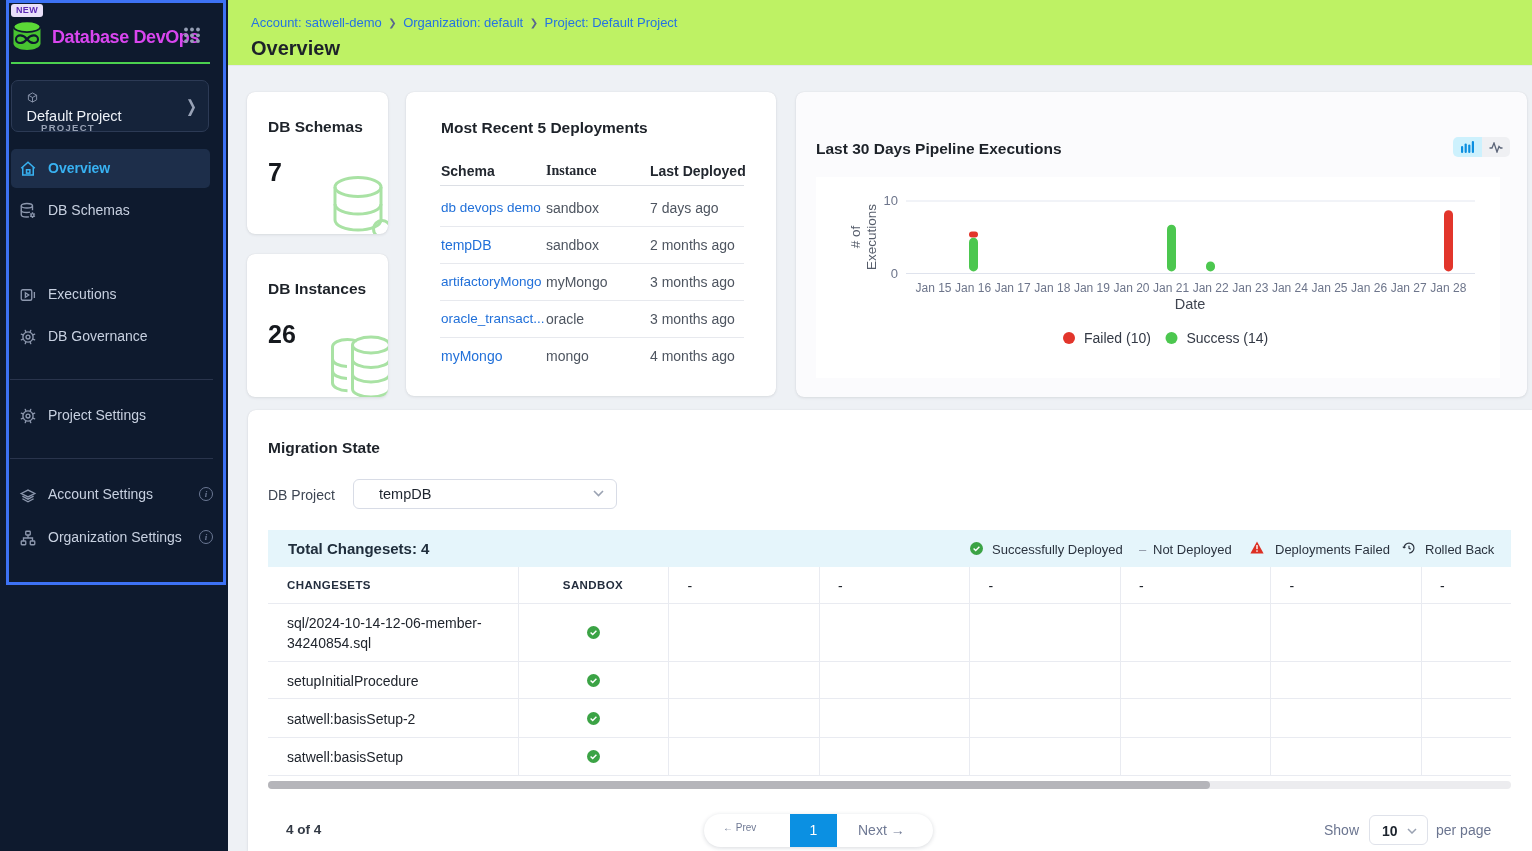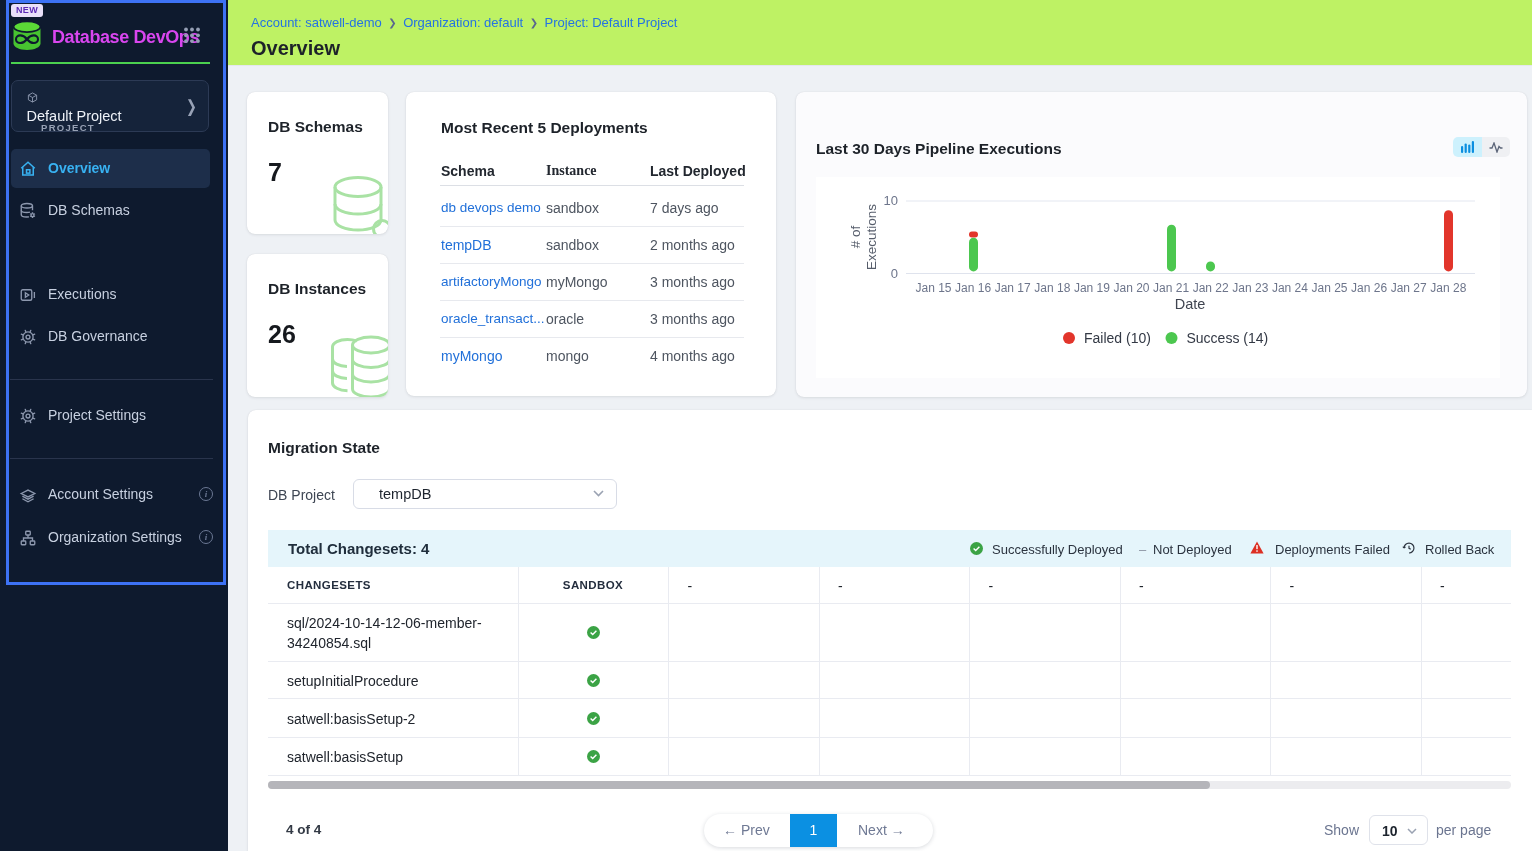--- a/index.html
+++ b/index.html
@@ -65,21 +65,21 @@
 .hline { position:absolute; left:0; width:1243px; height:1px; background:#e9ebf1; }
 .mhead { font-size:11.5px; font-weight:bold; color:#242e3e; letter-spacing:.4px; }
 .mcell { font-size:14px; color:#20252d; }
 .gcheck { position:absolute; width:13px; height:13px; }
 
 #scrollbar { position:absolute; left:268px; top:781px; width:1243px; height:8px; background:#ececef; border-radius:4px; }
 #scrollthumb { position:absolute; left:0; top:0; width:942px; height:8px; background:#b5b5ba; border-radius:4px; }
 
 #count { position:absolute; left:286px; top:822px; font-size:13.5px; font-weight:bold; color:#333a45; }
 #pager { position:absolute; left:704px; top:814px; width:229px; height:33px; background:#fff; border-radius:17px; box-shadow:0 1px 4px rgba(40,50,70,.18); overflow:hidden; }
-#pager .prev { position:absolute; left:19px; top:8px; color:#6f7994; font-size:14px;text-align:right; }
+#pager .prev { position:absolute; left:19px; top:8px; color:#6f7994; font-size:10px;text-align:right; }
 #pager .page1 { position:absolute; left:86px; top:0; width:47px; height:33px; background:#0b90e2; color:#fff; font-size:14px; text-align:center; line-height:33px; }
 #pager .next { position:absolute; left:154px; top:8px; color:#6f7994; font-size:14px; }
 #showlbl { position:absolute; left:1324px; top:822px; font-size:14px; color:#6b7590; }
 #showsel { position:absolute; left:1369px; top:815px; width:59px; height:30px; border:1px solid #dfe2ea; border-radius:6px; background:#fff; }
 #showsel .v { position:absolute; left:12px; top:7px; font-size:14px; font-weight:bold; color:#1d242e; }
 #perpage { position:absolute; left:1436px; top:822px; font-size:14px; color:#6b7590; }
 </style>
 </head>
 <body>
 

